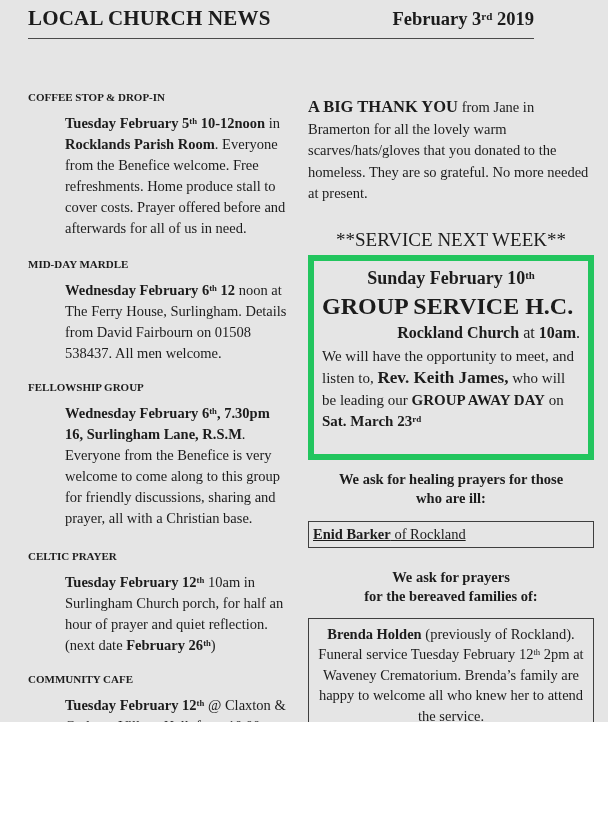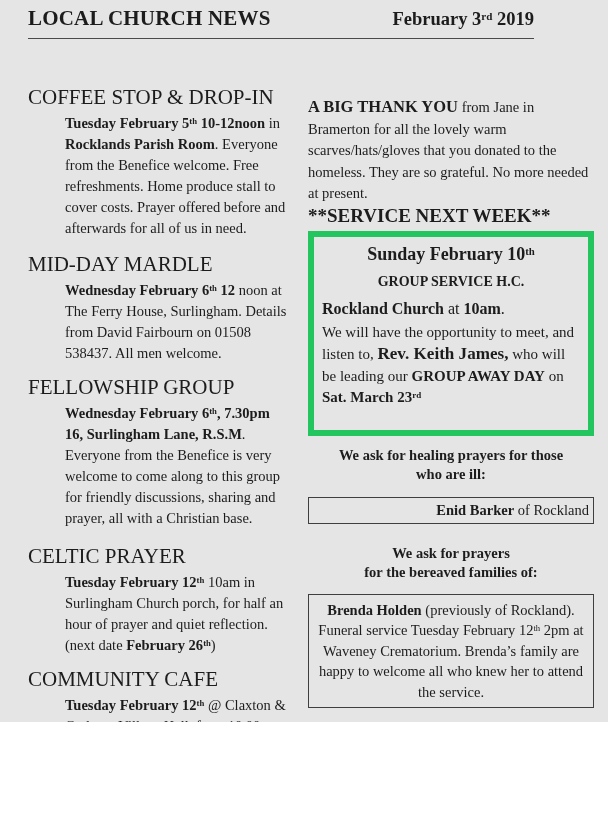--- a/index.html
+++ b/index.html
@@ -22,40 +22,40 @@
     border-bottom:1.5px solid #4a4a4a;padding-bottom:7px;
   }
   .header .title{font-size:21px;font-weight:bold;letter-spacing:.2px;}
   .header .date{font-size:18.5px;font-weight:bold;}
 
   
   .col-left{position:absolute;left:28px;top:88px;width:268px;}
   .section{margin-bottom:16px;}
   .section.tight6{margin-bottom:18px;}
   .section.tight14{margin-bottom:14px;}
-  .section h2{font-size:21px;line-height:18px;margin:0 0 7px 0;font-weight:normal;}
+  .section h2{font-size:11px;line-height:18px;margin:0 0 7px 0;font-weight:bold;}
   .section .body{margin-left:37px;font-size:14.5px;line-height:21px;}
 
   
   .col-right{position:absolute;left:308px;top:96px;width:286px;}
   .thanks{font-size:14.5px;line-height:21.5px;}
-  .service-head{text-align:left;font-weight:bold;font-size:19px;}
+  .service-head{text-align:center;font-weight:normal;font-size:19px;margin-top:24px;}
   .service-box{border:6px solid #22c55e;margin-top:4px;padding:6px 8px 21px 8px;}
   .sb-line1{text-align:center;font-size:18px;line-height:22px;}
-  .sb-line2{text-align:center;font-weight:bold;font-size:14px;line-height:24px;margin-top:5px;}
-  .sb-line3{text-align:left;font-size:16px;line-height:20px;margin-top:5px;}
+  .sb-line2{text-align:left;font-weight:bold;font-size:24px;line-height:24px;margin-top:5px;}
+  .sb-line3{text-align:right;font-size:16px;line-height:20px;margin-top:5px;}
   .sb-line3 span, .sb-line3 sup{font-weight:normal;}
   .sb-line3 .b{font-weight:bold;}
   .sb-para{font-size:15px;line-height:21.5px;margin-top:3px;}
   .center-head{text-align:center;font-size:14.5px;line-height:19px;}
   .healing-head{margin-top:10px;}
   .bereaved-head{margin-top:20px;}
   .small-box{
-    border:1.5px solid #3f3f3f;text-align:right;
-    font-size:14.5px;line-height:19px;padding:3px 4px;
+    border:1.5px solid #3f3f3f;text-align:left;
+    font-size:14.5px;line-height:19px;padding:3px 4px;text-decoration:underline;
   }
   .enid-box{margin-top:13px;}
   .john-box{margin-top:15px;}
   .brenda-box{
     border:1.5px solid #3f3f3f;text-align:center;
     font-size:14.5px;line-height:20.5px;padding:5px 6px;margin-top:12px;
   }
 </style>
 </head>
 <body>

